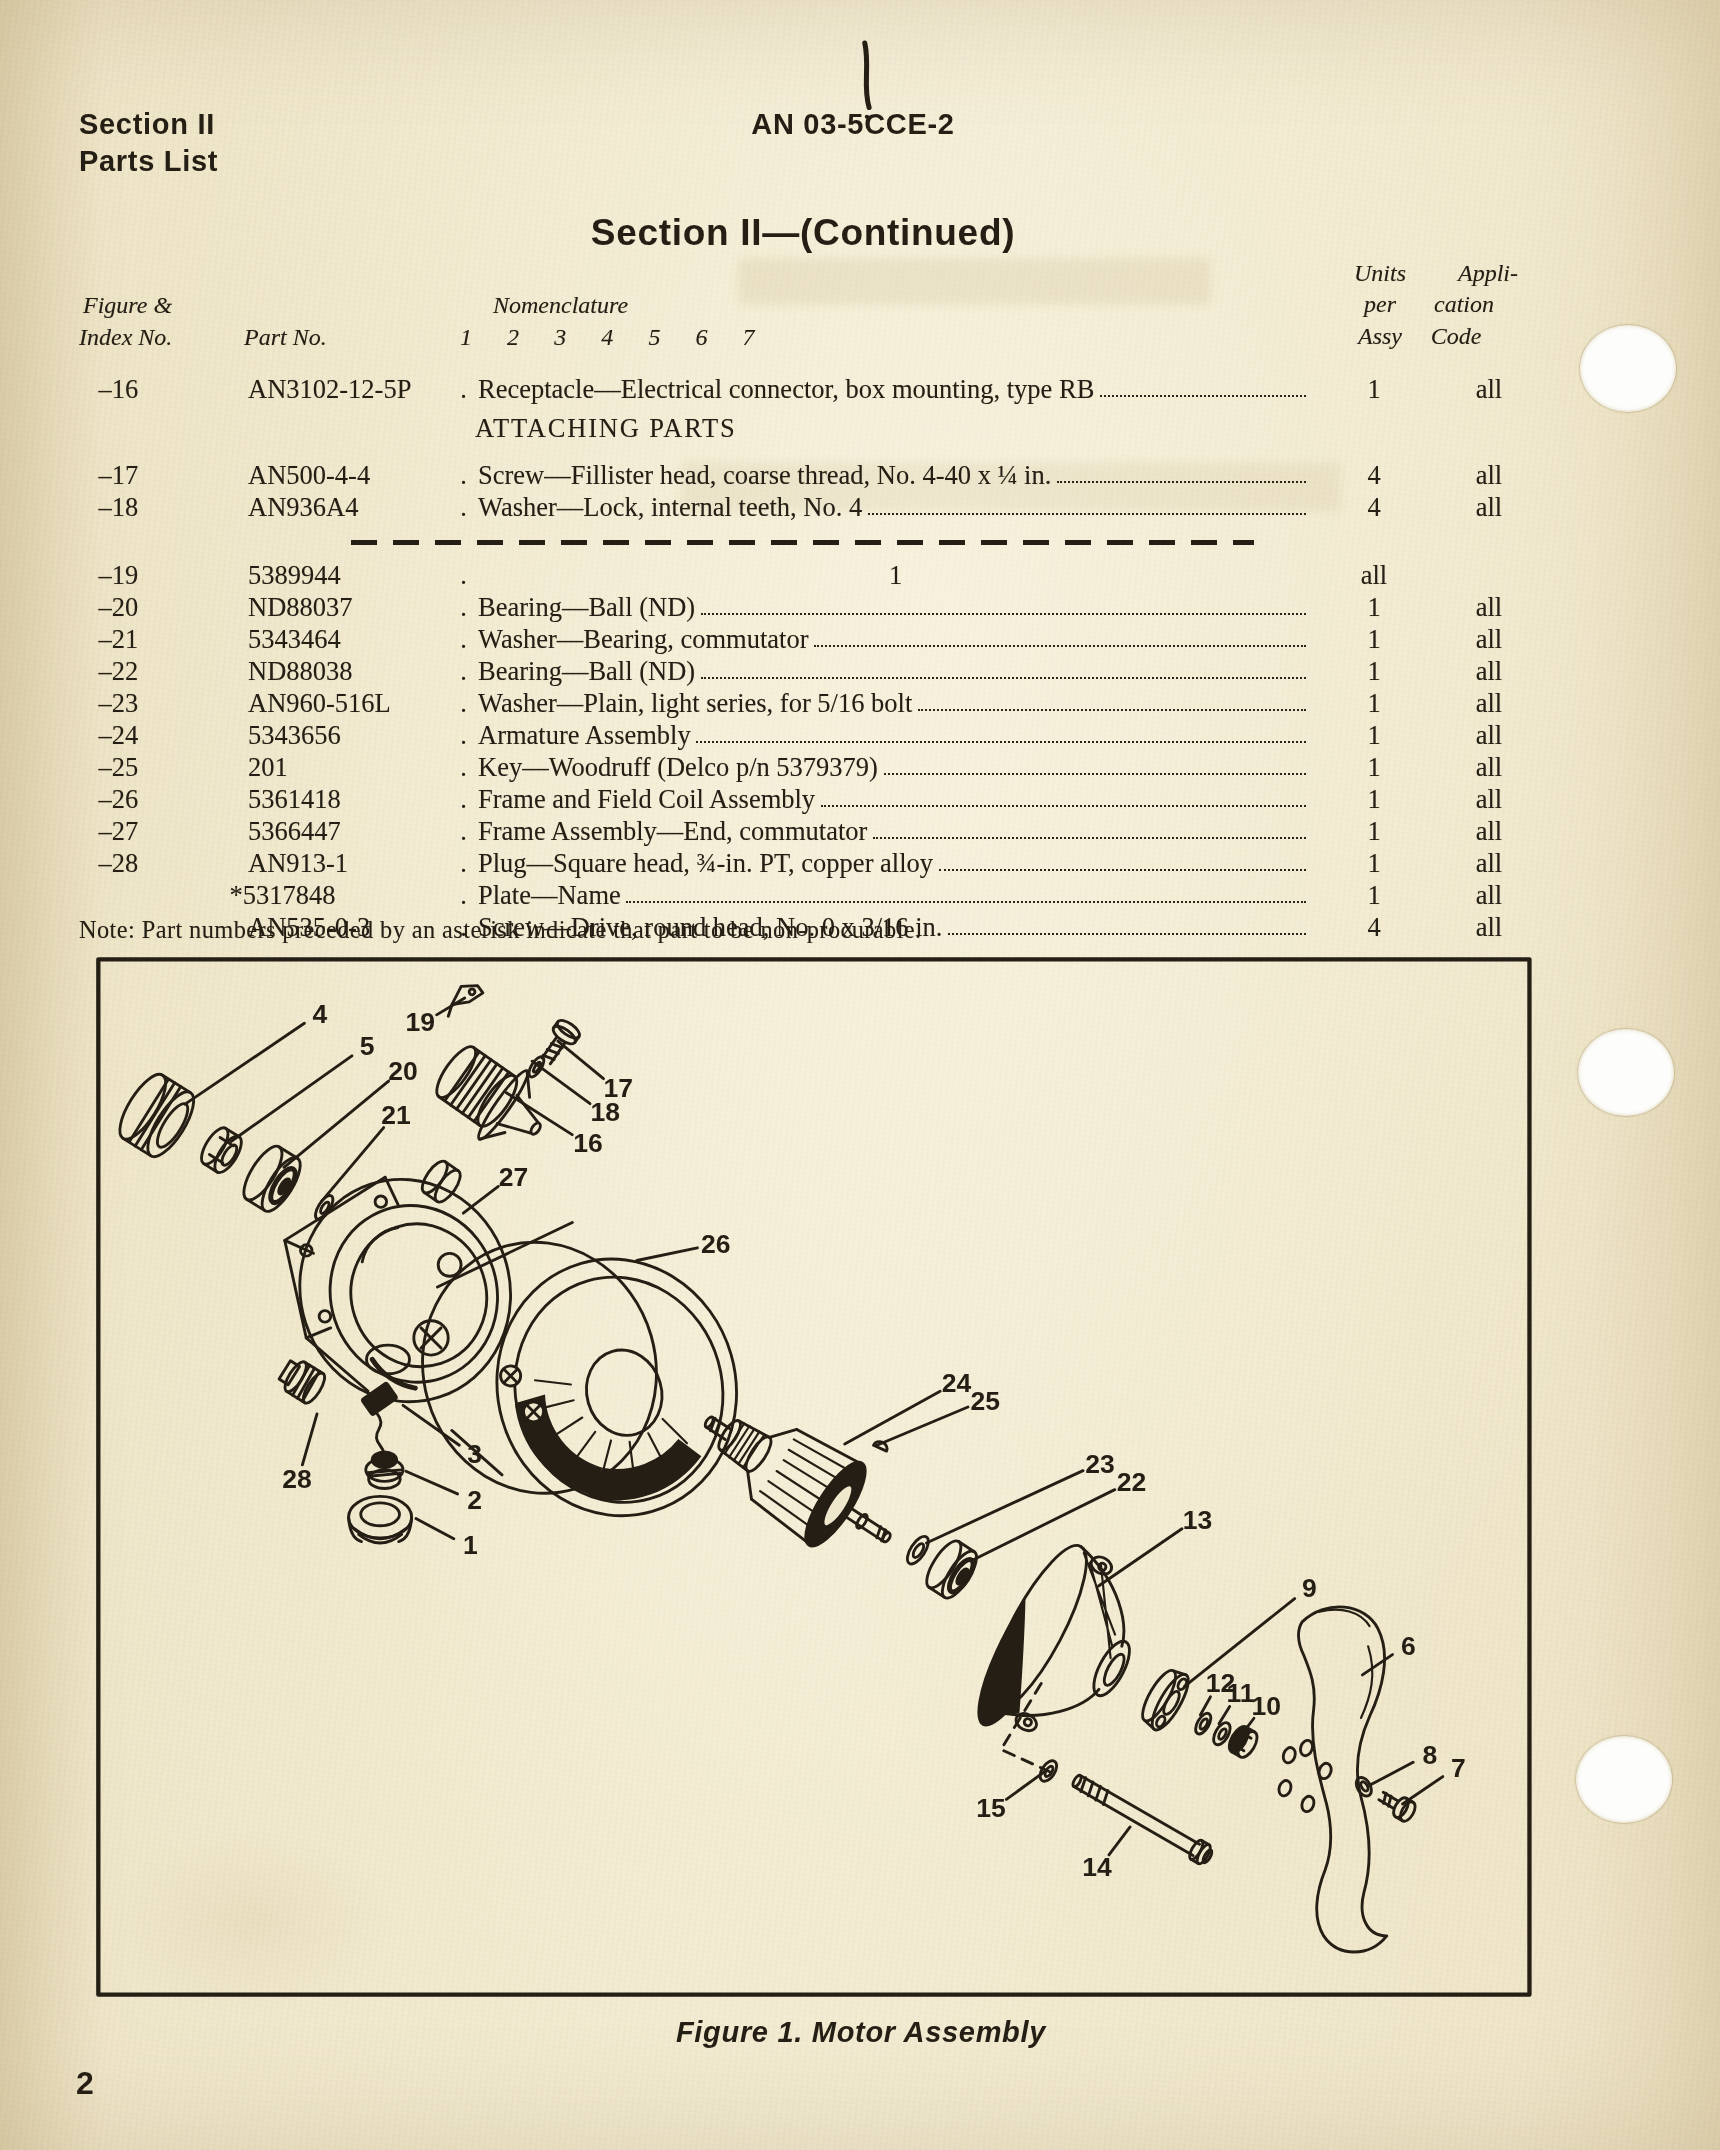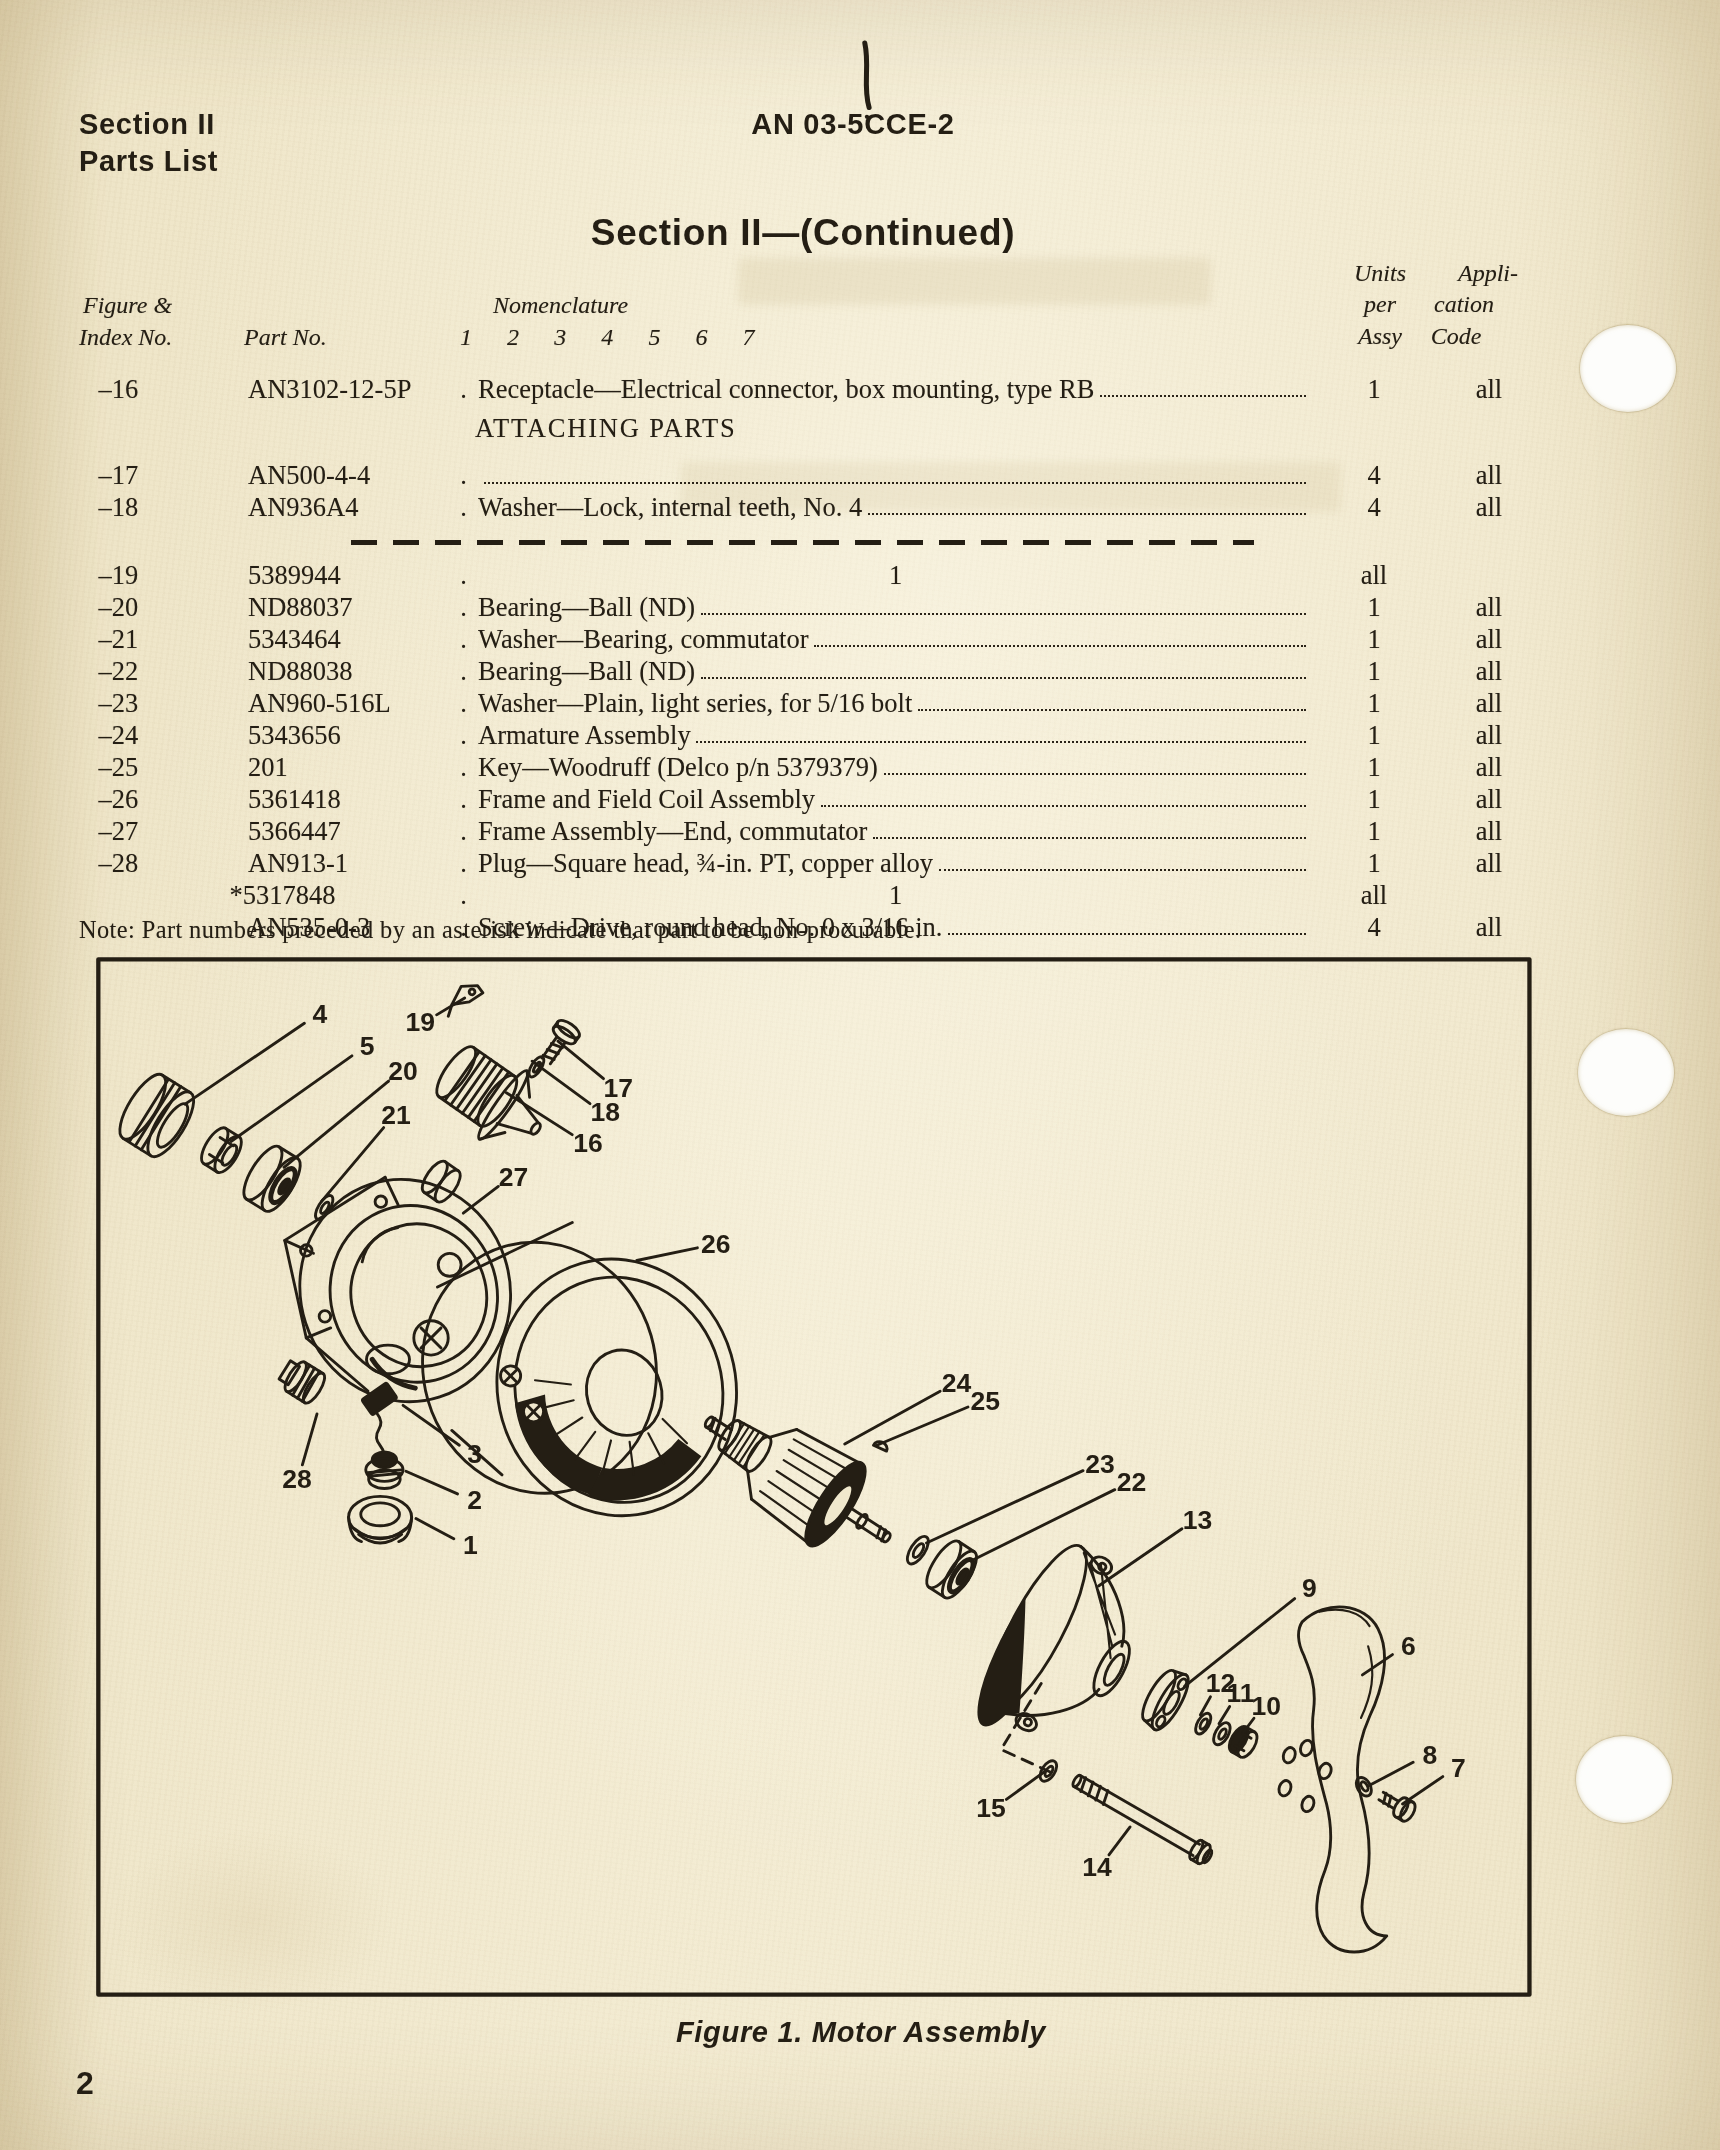--- a/index.html
+++ b/index.html
@@ -86,20 +86,21 @@
         <span class="c-units">1</span>
         <span class="c-code">all</span>
       </div>
       <div class="subhead">ATTACHING PARTS</div>
       <div class="prow">
         <span class="c-idx">–17</span>
         <span></span>
         <span class="c-part">AN500-4-4</span>
         <span class="c-dot">.</span>
         <span class="c-nom">
+          <span class="txt">Screw—Fillister head, coarse thread, No. 4-40 x ¼ in.</span>
           <span class="leader"></span>
         </span>
         <span class="c-units">4</span>
         <span class="c-code">all</span>
       </div>
       <div class="prow">
         <span class="c-idx">–18</span>
         <span></span>
         <span class="c-part">AN936A4</span>
         <span class="c-dot">.</span>
@@ -225,20 +226,24 @@
           <span class="leader"></span>
         </span>
         <span class="c-units">1</span>
         <span class="c-code">all</span>
       </div>
       <div class="prow">
         <span class="c-idx"></span>
         <span></span>
         <span class="c-part hang">*5317848</span>
         <span class="c-dot">.</span>
+        <span class="c-nom">
+          <span class="txt">Plate—Name</span>
+          <span class="leader"></span>
+        </span>
         <span class="c-units">1</span>
         <span class="c-code">all</span>
       </div>
       <div class="prow">
         <span class="c-idx"></span>
         <span></span>
         <span class="c-part">AN535-0-3</span>
         <span class="c-dot">.</span>
         <span class="c-nom">
           <span class="txt">Screw—Drive, round head, No. 0 x 3/16 in.</span>

